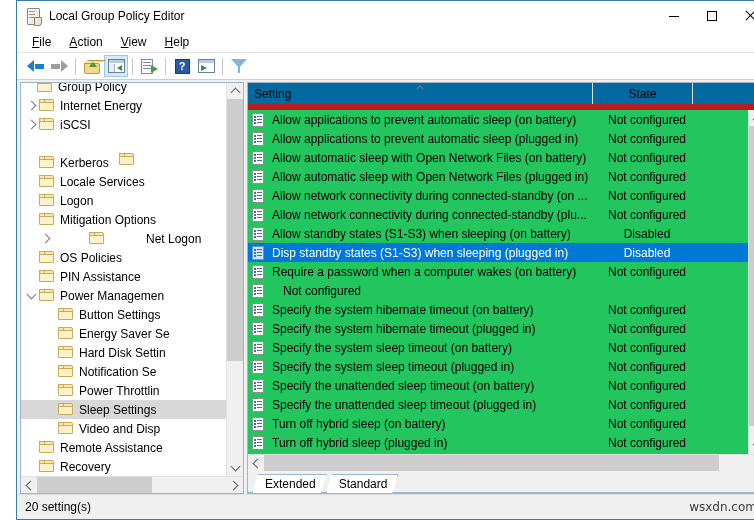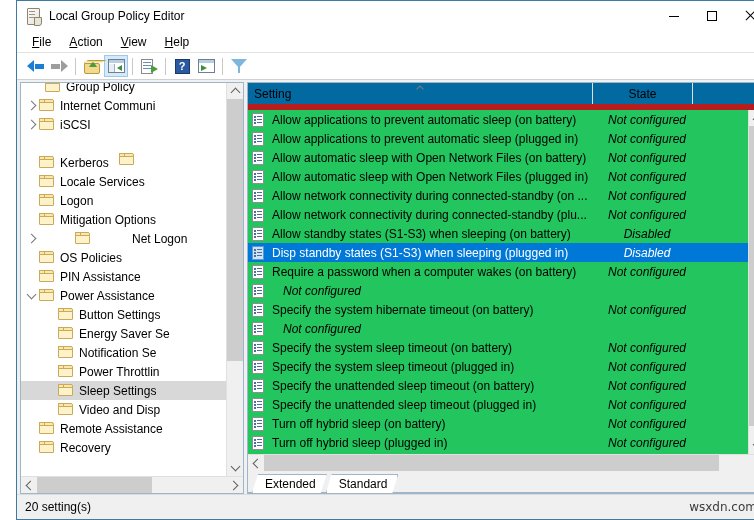--- a/index.html
+++ b/index.html
@@ -166,21 +166,21 @@
   .lv-body{flex:1 1 auto;position:relative;overflow:hidden;background:#22c55e;}
   .rows{position:absolute;left:0;top:0;right:16px;}
   .lv-row{height:19px;display:flex;align-items:center;font-size:12px;color:#000;white-space:nowrap;}
   .lv-row.sel{background:#0078d7;color:#fff;}
   .pol-icon{width:14px;height:14px;position:relative;flex:0 0 auto;margin:0 6px 0 4px;}
   .pol-icon .pg{position:absolute;left:0;top:0;width:12px;height:14px;background:#fdfdfd;border:1px solid #8f8f8f;box-sizing:border-box;}
   .pol-icon .dot{position:absolute;left:2px;width:2px;height:2px;background:#4a6f9c;}
   .pol-icon .ln{position:absolute;left:5px;width:5px;height:1.5px;background:#4a6f9c;}
   .lv-row.sel .pol-icon .pg{background:#cfe3f5;border-color:#5a9ad0;}
   .cell-setting{width:325px;overflow:hidden;text-overflow:ellipsis;}
-  .cell-state{width:100px;text-align:center;flex:0 0 auto;font-style:italic;}
+  .cell-state{width:100px;text-align:center;flex:0 0 auto;}
 
   
   .tabstrip{height:22px;display:flex;align-items:flex-end;flex:0 0 auto;background:#f0f0f0;padding-left:4px;position:relative;}
   .tabstrip:after{content:"";position:absolute;left:0;right:0;bottom:0;height:1px;background:#9fb6c9;}
   .tab{
     height:19px;display:flex;align-items:center;padding:0 10px 0 12px;font-size:12px;
     background:#fff;border:1px solid #9fb6c9;border-bottom:none;position:relative;
     margin-right:-1px;box-sizing:border-box;z-index:1;
     clip-path:polygon(6px 0,100% 0,calc(100% - 6px) 100%,0 100%);
   }
@@ -283,38 +283,38 @@
           <span class="st"></span>
         </span>
     </div>
   </div>
 
   <div class="body">
 
     <div class="pane left-pane">
       <div class="tree-scroll">
         <div class="tree" id="tree">
-            <div class="tree-row" style="padding-left: 8px;">
+            <div class="tree-row" style="padding-left: 0;">
               <span class="twisty"></span>
               <span class="folder">
                 <span class="bk"></span>
                 <span class="fr"></span>
               </span>
               <span class="tree-label">Group Policy</span>
             </div>
             <div class="tree-row" style="padding-left: 2px;">
               <span class="twisty">
                 <span class="chev right"></span>
               </span>
               <span class="folder">
                 <span class="bk"></span>
                 <span class="tb"></span>
                 <span class="fr"></span>
               </span>
-              <span class="tree-label">Internet Communi</span>
+              <span class="tree-label">Internet Energy</span>
             </div>
             <div class="tree-row" style="padding-left: 2px;">
               <span class="twisty">
                 <span class="chev right"></span>
               </span>
               <span class="folder">
                 <span class="bk"></span>
                 <span class="tb"></span>
                 <span class="fr"></span>
               </span>
@@ -358,21 +358,21 @@
             </div>
             <div class="tree-row" style="padding-left: 2px;">
               <span class="twisty"></span>
               <span class="folder">
                 <span class="bk"></span>
                 <span class="tb"></span>
                 <span class="fr"></span>
               </span>
               <span class="tree-label">Mitigation Options</span>
             </div>
-            <div class="tree-row" style="padding-left: 2px; gap: 36px;">
+            <div class="tree-row" style="padding-left: 16px; gap: 36px;">
               <span class="twisty">
                 <span class="chev right"></span>
               </span>
               <span class="folder">
                 <span class="bk"></span>
                 <span class="tb"></span>
                 <span class="fr"></span>
               </span>
               <span class="tree-label">Net Logon</span>
             </div>
@@ -396,39 +396,48 @@
             </div>
             <div class="tree-row" style="padding-left: 2px;">
               <span class="twisty">
                 <span class="chev down"></span>
               </span>
               <span class="folder">
                 <span class="bk"></span>
                 <span class="tb"></span>
                 <span class="fr"></span>
               </span>
-              <span class="tree-label">Power Assistance</span>
+              <span class="tree-label">Power Managemen</span>
             </div>
             <div class="tree-row" style="padding-left: 21px;">
               <span class="twisty"></span>
               <span class="folder">
                 <span class="bk"></span>
                 <span class="tb"></span>
                 <span class="fr"></span>
               </span>
               <span class="tree-label">Button Settings</span>
             </div>
             <div class="tree-row" style="padding-left: 21px;">
               <span class="twisty"></span>
               <span class="folder">
                 <span class="bk"></span>
                 <span class="tb"></span>
                 <span class="fr"></span>
               </span>
               <span class="tree-label">Energy Saver Se</span>
+            </div>
+            <div class="tree-row" style="padding-left: 21px;">
+              <span class="twisty"></span>
+              <span class="folder">
+                <span class="bk"></span>
+                <span class="tb"></span>
+                <span class="fr"></span>
+              </span>
+              <span class="tree-label">Hard Disk Settin</span>
             </div>
             <div class="tree-row" style="padding-left: 21px;">
               <span class="twisty"></span>
               <span class="folder">
                 <span class="bk"></span>
                 <span class="tb"></span>
                 <span class="fr"></span>
               </span>
               <span class="tree-label">Notification Se</span>
             </div>
@@ -663,20 +672,21 @@
             <div class="lv-row">
               <span class="pol-icon">
                 <span class="pg"></span>
                 <span class="dot" style="top:3px"></span>
                 <span class="ln" style="top:3px"></span>
                 <span class="dot" style="top:6px"></span>
                 <span class="ln" style="top:6px"></span>
                 <span class="dot" style="top:9px"></span>
                 <span class="ln" style="top:9px"></span>
               </span>
+              <span class="cell-setting">Specify the system hibernate timeout (plugged in)</span>
               <span class="cell-state">Not configured</span>
             </div>
             <div class="lv-row">
               <span class="pol-icon">
                 <span class="pg"></span>
                 <span class="dot" style="top:3px"></span>
                 <span class="ln" style="top:3px"></span>
                 <span class="dot" style="top:6px"></span>
                 <span class="ln" style="top:6px"></span>
                 <span class="dot" style="top:9px"></span>

